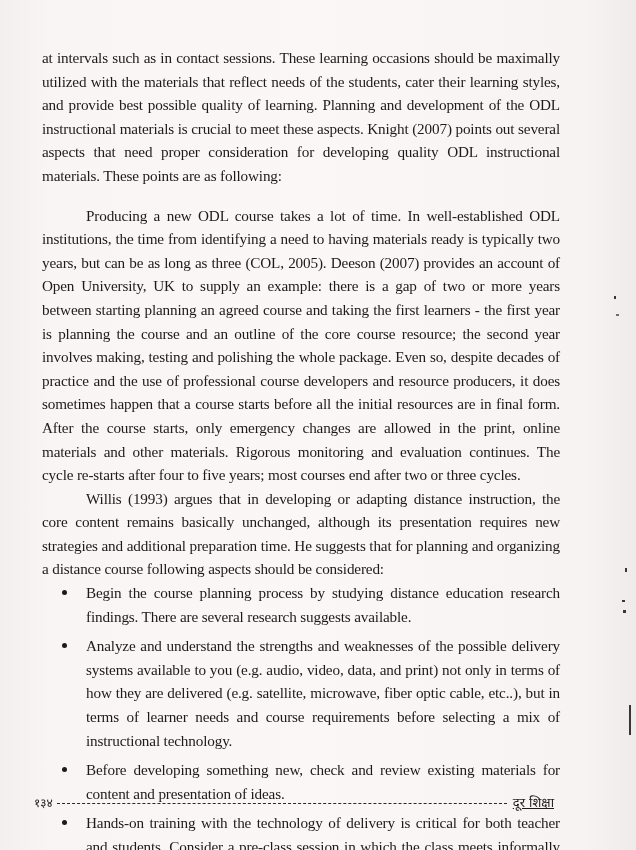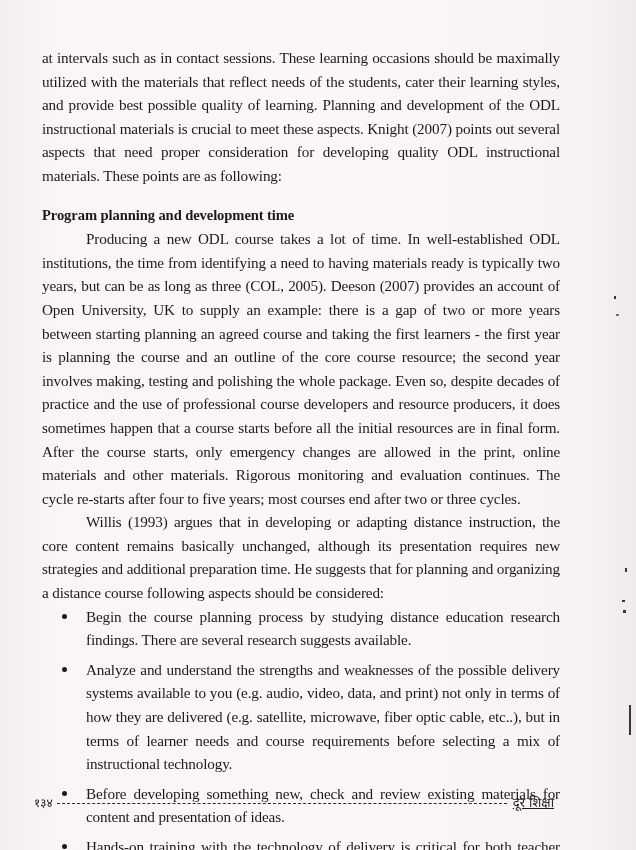--- a/index.html
+++ b/index.html
@@ -105,21 +105,20 @@
 </head>
 <body>
 
 <div class="page">
 
   <div class="content">
     <p>at intervals such as in contact sessions. These learning occasions should be maximally utilized with the materials that reflect needs of the students, cater their learning styles, and provide best possible quality of learning. Planning and development of the ODL instructional materials is crucial to meet these aspects. Knight (2007) points out several aspects that need proper consideration for developing quality ODL instructional materials. These points are as following:</p>
 
     <div class="spacer"></div>
 
-    <h3 class="heading">Program planning and development time</h3>
 
     <p class="indent">Producing a new ODL course takes a lot of time. In well-established ODL institutions, the time from identifying a need to having materials ready is typically two years, but can be as long as three (COL, 2005). Deeson (2007) provides an account of Open University, UK to supply an example: there is a gap of two or more years between starting planning an agreed course and taking the first learners - the first year is planning the course and an outline of the core course resource; the second year involves making, testing and polishing the whole package. Even so, despite decades of practice and the use of professional course developers and resource producers, it does sometimes happen that a course starts before all the initial resources are in final form. After the course starts, only emergency changes are allowed in the print, online materials and other materials. Rigorous monitoring and evaluation continues. The cycle re-starts after four to five years; most courses end after two or three cycles.</p>
     <p class="indent">Willis (1993) argues that in developing or adapting distance instruction, the core content remains basically unchanged, although its presentation requires new strategies and additional preparation time. He suggests that for planning and organizing a distance course following aspects should be considered:</p>
 
     <ul class="bullets">
       <li>
         <span class="bullet-dot"></span>
         <span>Begin the course planning process by studying distance education research findings. There are several research suggests available.</span>
       </li>
       <li>

